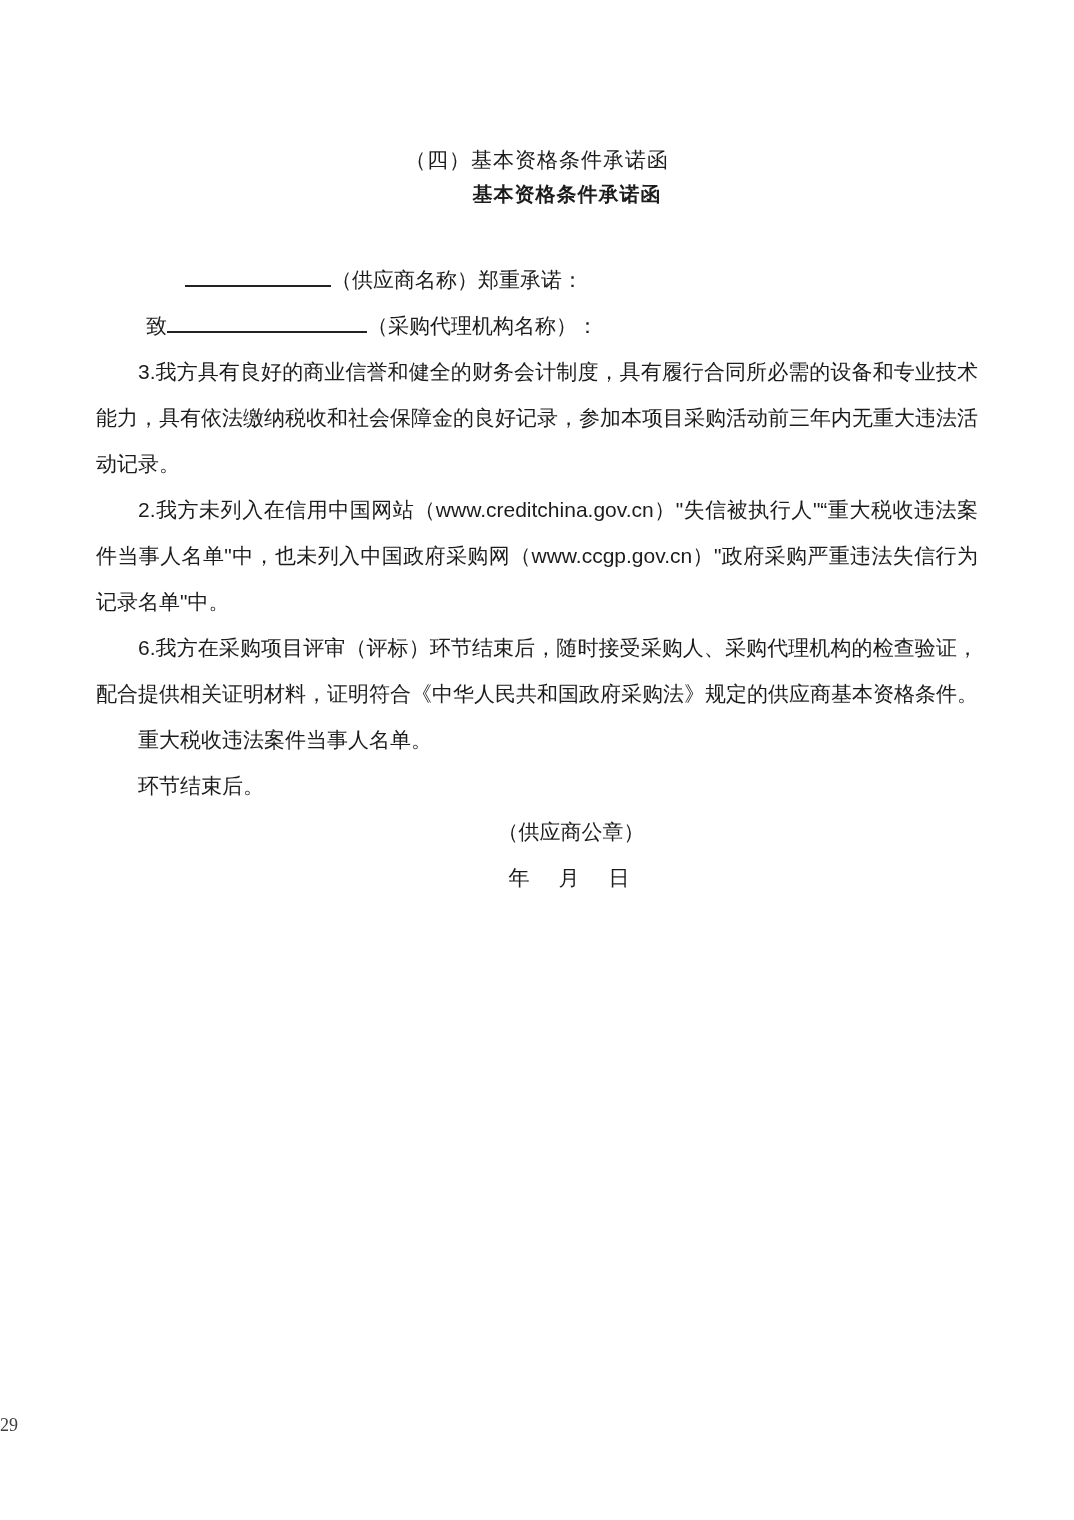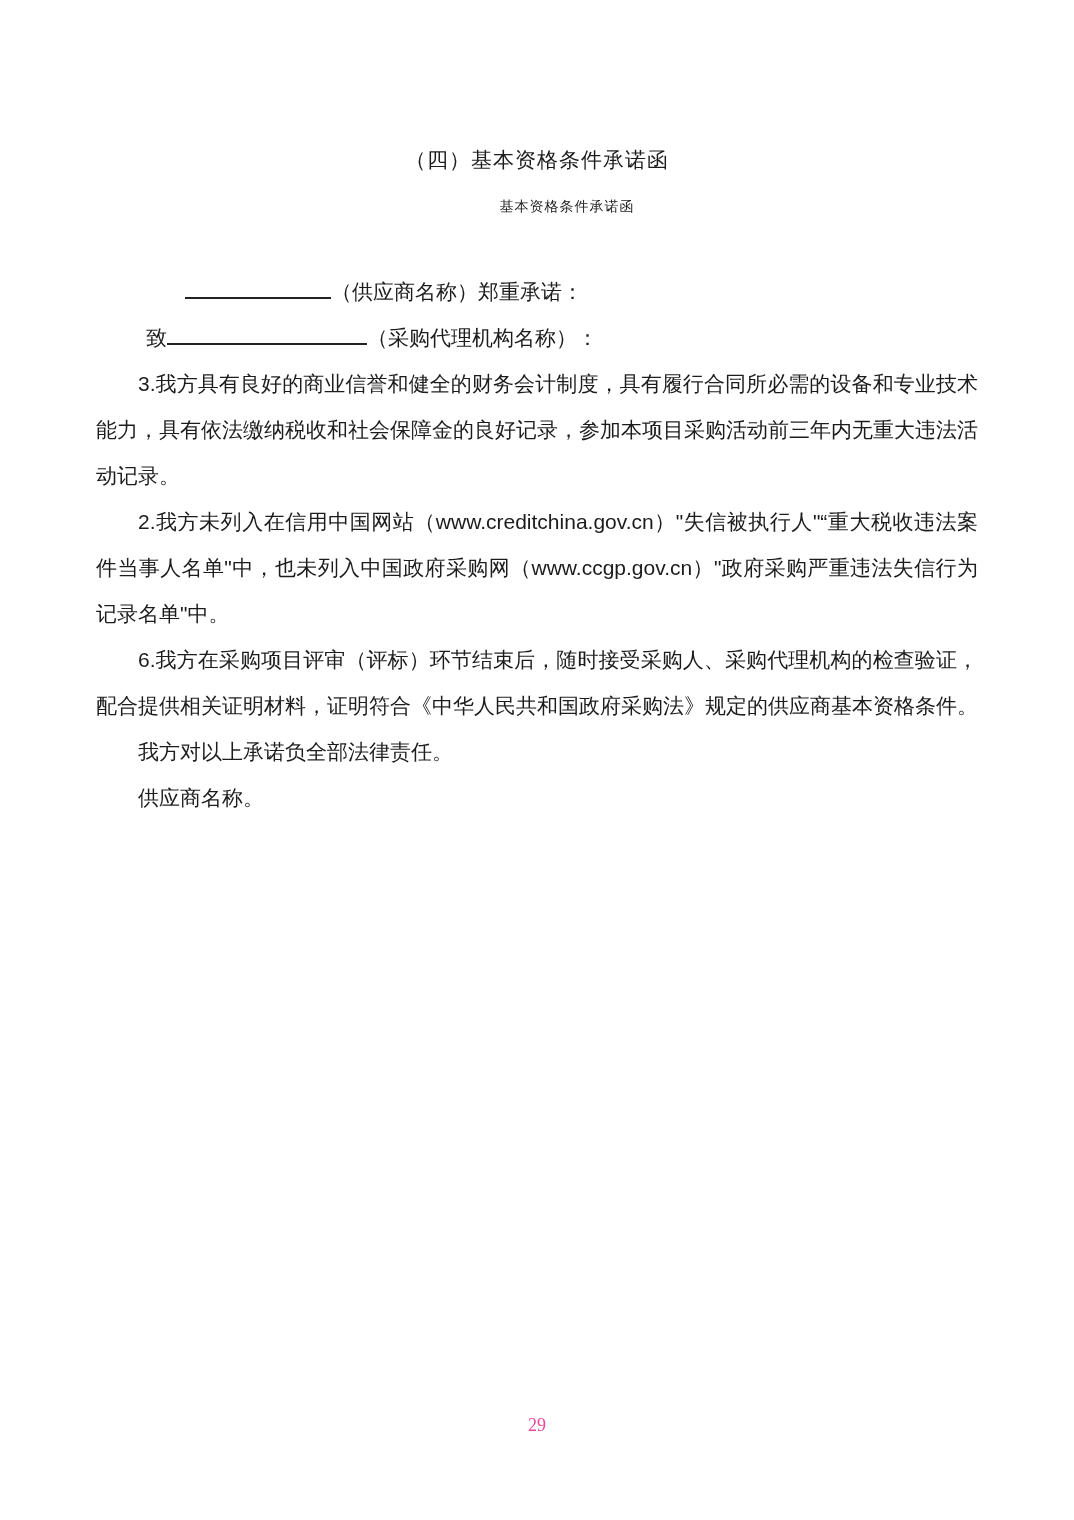--- a/index.html
+++ b/index.html
@@ -17,24 +17,24 @@
   }
   .heading {
     text-align: center;
     font-size: 21px;
     line-height: 33px;
     font-weight: 400;
     letter-spacing: 1px;
   }
   .doc-title {
     text-align: center;
-    font-size: 14px;
+    font-size: 20px;
     line-height: 33px;
-    font-weight: 400;
-    margin-top: 14px;
+    font-weight: 700;
+    margin-top: 2px;
     transform: translateX(30px);
     letter-spacing: 1px;
   }
   .body-text {
     margin-top: 46px;
     font-size: 21px;
     line-height: 46px;
     text-align: justify;
   }
   .line { margin: 0; }
@@ -53,24 +53,23 @@
     transform: translateX(34px);
     font-size: 21px;
     line-height: 46px;
   }
   .signature .date-line { letter-spacing: 4px; }
   .page-number {
     position: absolute;
     bottom: 84px;
     left: 0;
     width: 1074px;
-    text-align: center;
     font-family: "Liberation Serif", "DejaVu Serif", serif;
     font-size: 18px;
-    color: #ec4899;
+    color: #404040;
   }
 </style>
 </head>
 <body>
 
 <div class="page">
 
   <div class="heading">（四）基本资格条件承诺函</div>
 
   <div class="doc-title">基本资格条件承诺函</div>
@@ -80,22 +79,26 @@
     <p class="line declaration"><span class="blank blank-short"></span><span>（供应商名称）郑重承诺：</span></p>
 
     <p class="line salutation"><span>致</span><span class="blank blank-long"></span><span>（采购代理机构名称）：</span></p>
 
     <p class="para">3.我方具有良好的商业信誉和健全的财务会计制度，具有履行合同所必需的设备和专业技术能力，具有依法缴纳税收和社会保障金的良好记录，参加本项目采购活动前三年内无重大违法活动记录。</p>
 
     <p class="para">2.我方未列入在信用中国网站（www.creditchina.gov.cn）"失信被执行人"“重大税收违法案件当事人名单"中，也未列入中国政府采购网（www.ccgp.gov.cn）"政府采购严重违法失信行为记录名单"中。</p>
 
     <p class="para">6.我方在采购项目评审（评标）环节结束后，随时接受采购人、采购代理机构的检查验证，配合提供相关证明材料，证明符合《中华人民共和国政府采购法》规定的供应商基本资格条件。</p>
 
-    <p class="para">我方对以上承诺负全部法律责任。</p>
+    <p class="para">重大税收违法案件当事人名单。</p>
 
-    <p class="para">供应商名称。</p>
+    <p class="para">环节结束后。</p>
 
+    <div class="signature">
+      <div class="seal-line">（供应商公章）</div>
+      <div class="date-line">年　月　日</div>
+    </div>
 
   </div>
 
   <div class="page-number">29</div>
 
 </div>
 
 </body></html>

